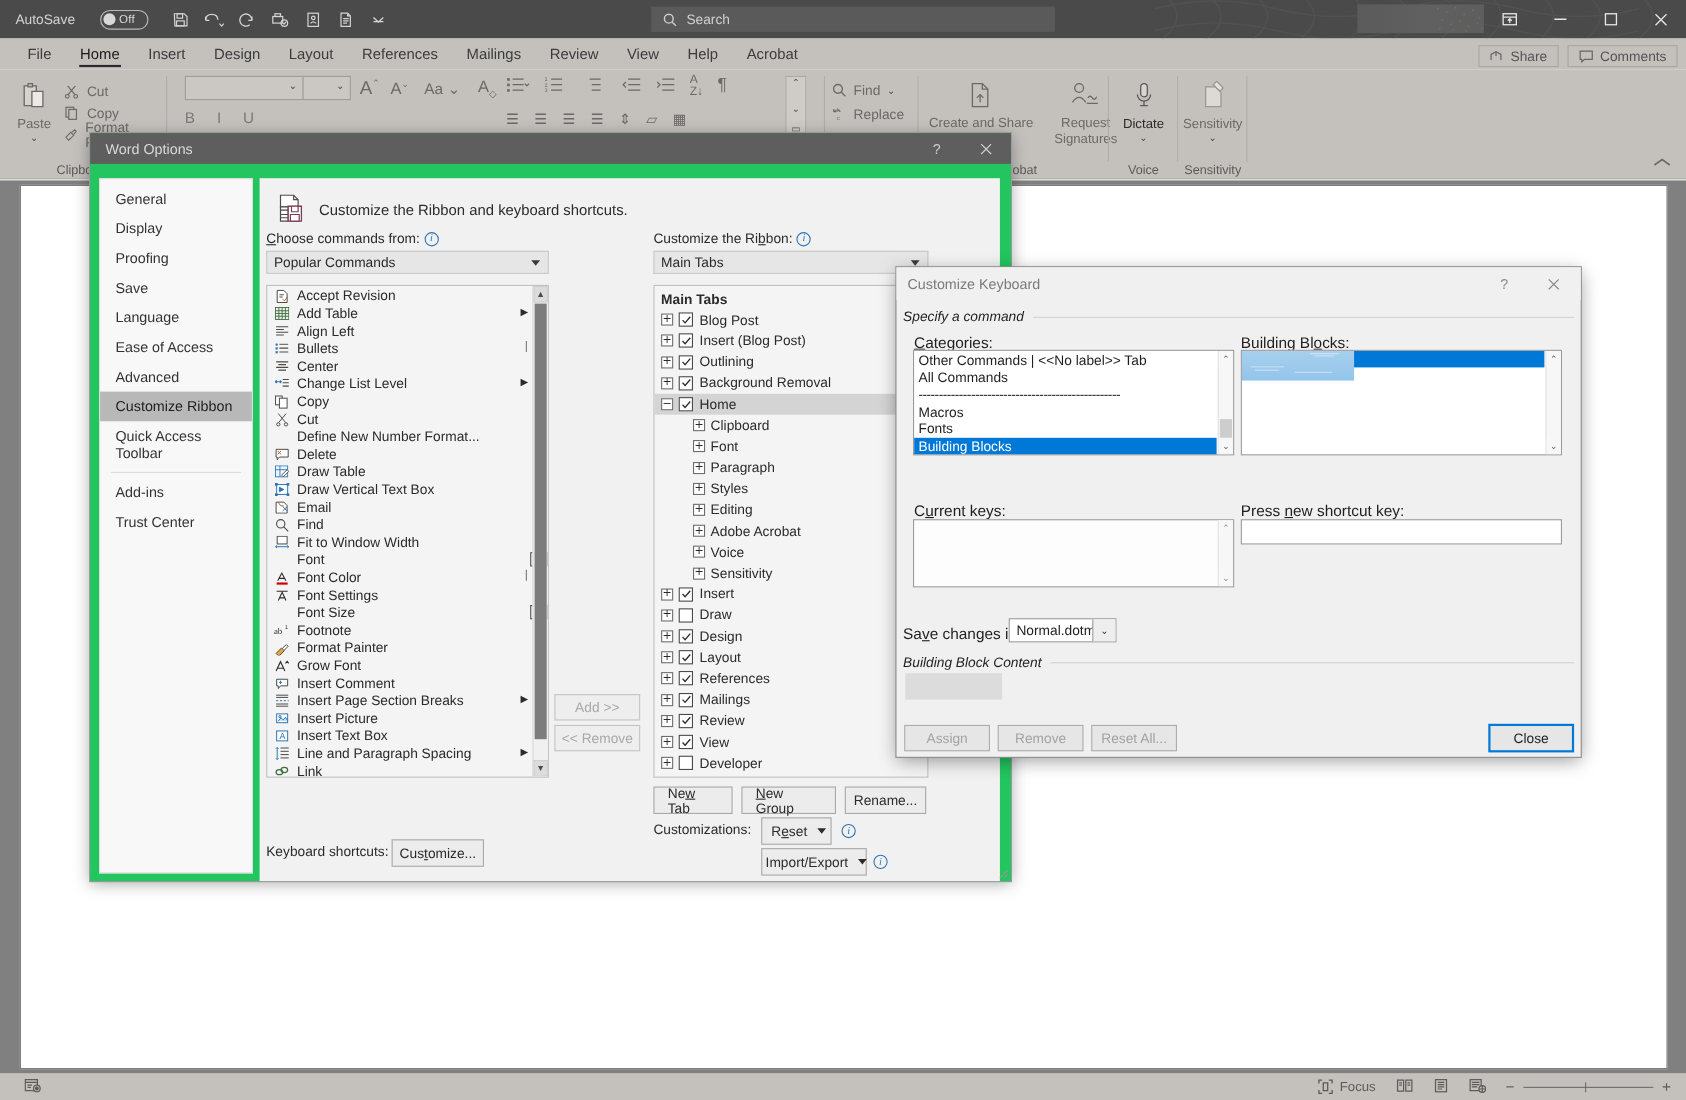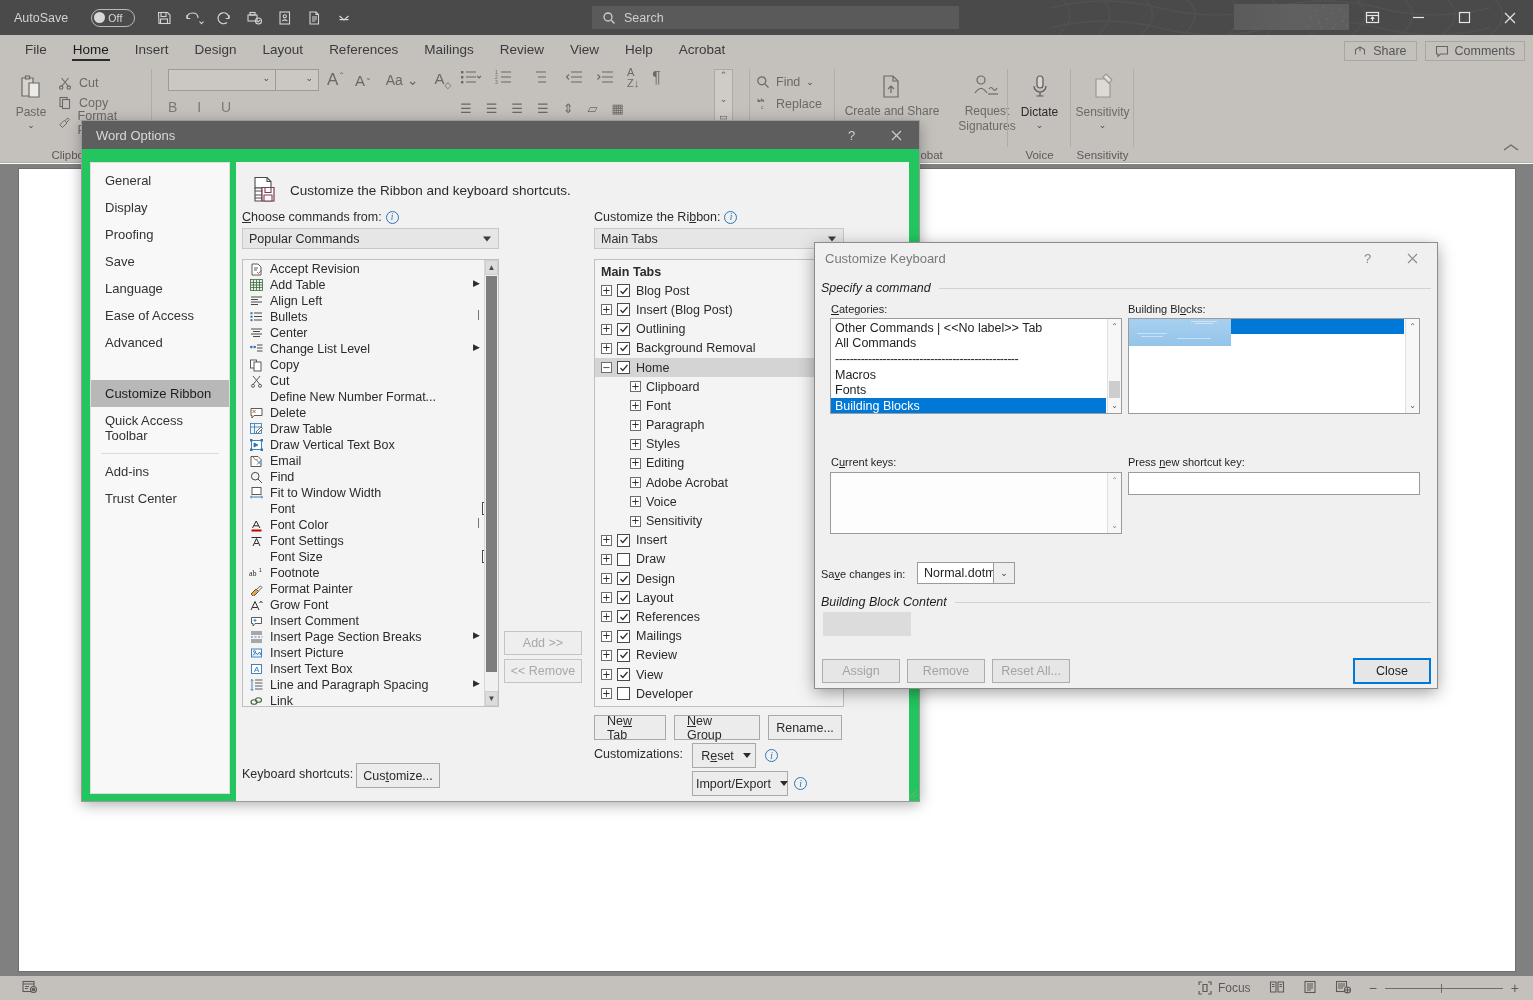--- a/index.html
+++ b/index.html
@@ -112,21 +112,21 @@
     display:flex; align-items:center; padding-left:14px; position:relative;
   }
   #wo-title .tbtns{ position:absolute; right:0; top:0; display:flex; }
   #wo-title .tbtn{ width:45px;height:28px;display:flex;align-items:center;justify-content:center;color:#cfcfcf;}
   #wo-body{ position:absolute; left:0; top:28px; right:0; bottom:0; display:flex; }
   #wo-nav{
     width:140px; margin:13px 0 0 8px; background:#f8f8f8; border:1px solid #dcdcdc;
     height:632px; padding-top:4px;
   }
   .navitem{ padding:6px 0 6px 14px; font-size:13px; color:#333; }
-  .navitem.sel{ background:#b8b8b8; color:#1d1d1d;margin-top:24px; }
+  .navitem.sel{ background:#b8b8b8; color:#1d1d1d; }
   .navsep{ height:1px; background:#dcdcdc; margin:4px 10px; }
   #wo-main{ position:relative; flex:1; margin:13px 10px 0 6px; background:#f1f1f1; }
 
   .wo-head{ display:flex; align-items:center; gap:12px; padding:14px 0 0 16px; }
   .wo-head .txt{ font-size:13.5px; color:#2b2b2b; }
 
   .col-label{ font-size:12.5px; color:#2b2b2b; display:flex; align-items:center; gap:4px;}
   .ul{ text-decoration:underline; }
   .infoicon{
     width:13px;height:13px;border-radius:50%;border:1.2px solid #2e75b6;color:#2e75b6;
@@ -193,21 +193,21 @@
   }
   #ck-title{
     height:30px; background:#f0f0f0; color:#7a7a7a; font-size:13px;
     display:flex; align-items:center; padding-left:10px; position:relative;
   }
   #ck-title .tbtns{ position:absolute; right:2px; top:0; display:flex; }
   #ck-title .tbtn{ width:45px;height:30px;display:flex;align-items:center;justify-content:center;color:#8a8a8a;}
   .gbox{ position:absolute;font-style:italic; }
   .gbox .glabel{ font-size:12.5px; color:#1f1f1f; background:#f0f0f0; padding-right:8px; position:relative; z-index:2; display:inline-block;}
   .gbox .gline{ position:absolute; left:0; right:0; top:8px; height:1px; background:#d2d2d2; z-index:1;}
-  .ck-label{ font-size:11px; color:#1f1f1f; }
+  .ck-label{ font-size:14px; color:#1f1f1f; }
   .ck-list{
     background:#ffffff; border:1px solid #9b9b9b; position:relative; overflow:hidden;
   }
   .ck-li{ height:15.6px; font-size:12.5px; color:#1f1f1f; padding-left:4px; display:flex; align-items:center;}
   .ck-li.sel{ background:#0078d7; color:#ffffff; }
   .ck-textbox{ background:#ffffff; border:1px solid #9b9b9b; }
   .ckbtn{
     border:1px solid #adadad; background:#e6e6e6; font-size:12.5px;
     height:24px; display:flex;align-items:center;justify-content:center; color:#1f1f1f;
   }

